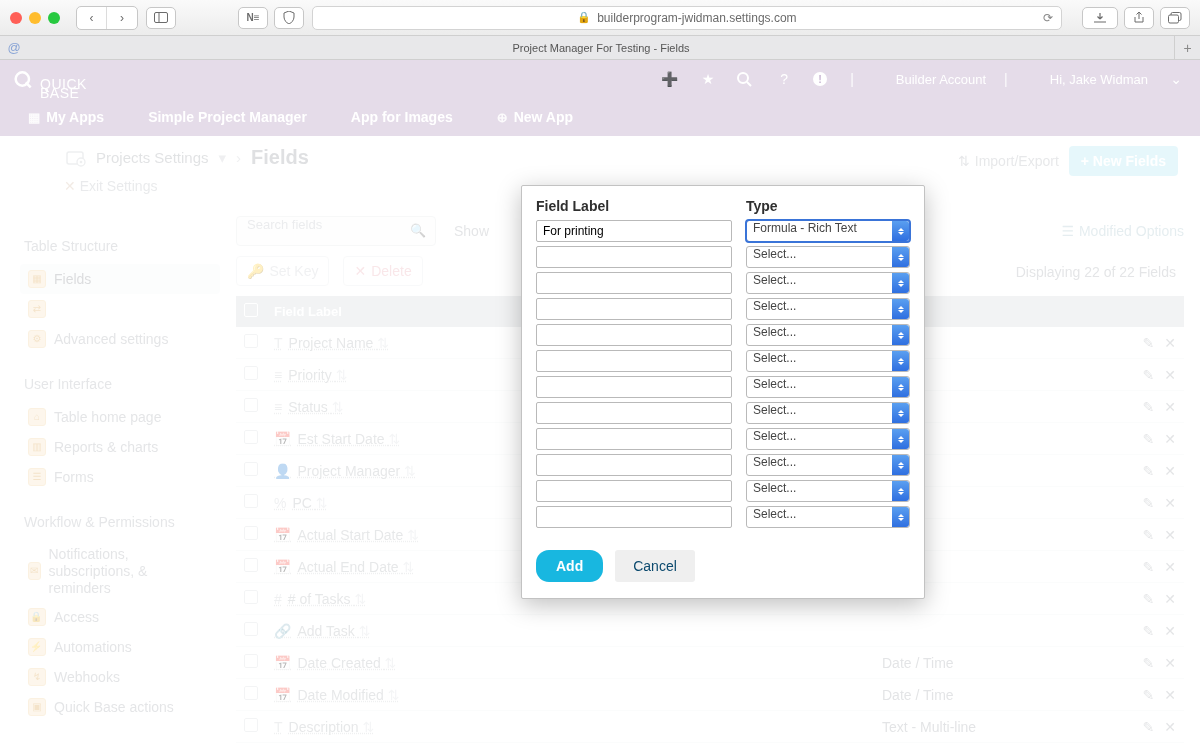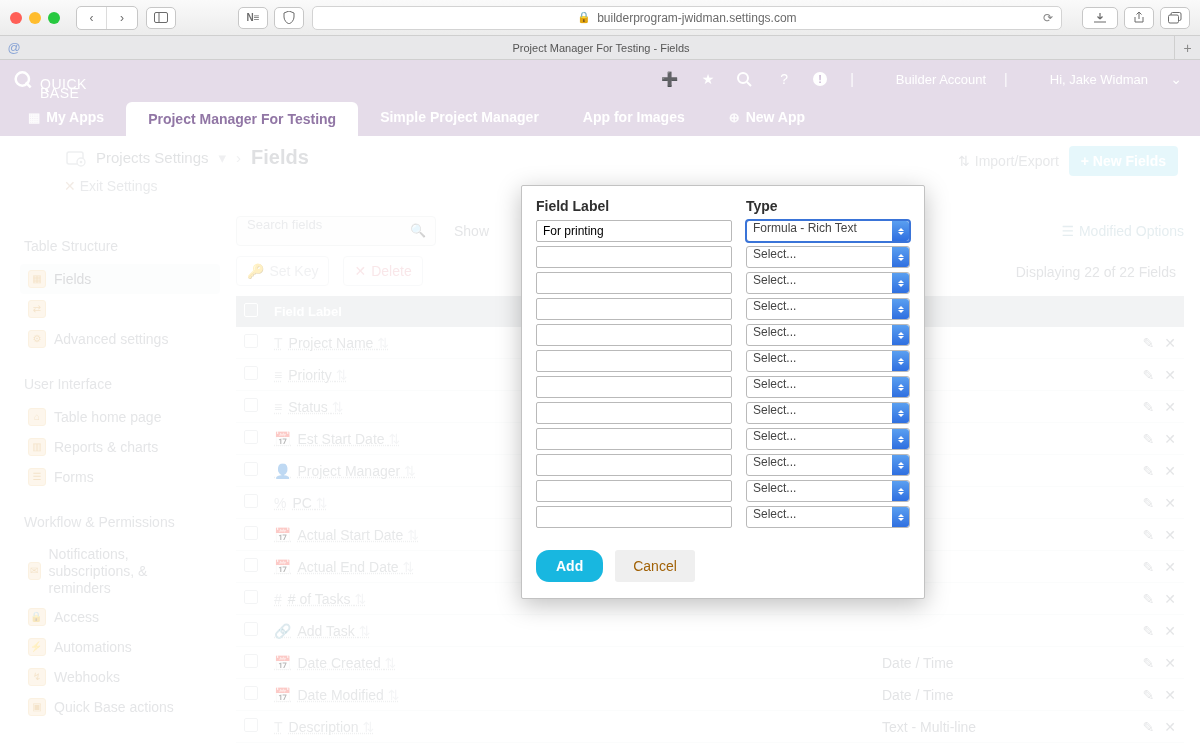--- a/index.html
+++ b/index.html
@@ -100,21 +100,21 @@
   .inp{height:22px;border:1px solid #b9b9b9;border-radius:2px;padding:0 6px;font-size:12px;margin-bottom:4px;width:100%;}
   .sel{height:22px;border:1px solid #b9b9b9;border-radius:3px;font-size:12px;margin-bottom:4px;width:100%;padding:0 20px 0 6px;background:#fff;position:relative;appearance:none;-webkit-appearance:none;color:#444;}
   .sel-wrap{position:relative;margin-bottom:4px;}
   .sel-wrap .caret{position:absolute;right:1px;top:1px;width:17px;height:20px;background:linear-gradient(#5a9ff0,#2f6fe0);border-radius:0 3px 3px 0;display:flex;flex-direction:column;align-items:center;justify-content:center;gap:1px;pointer-events:none;}
   .sel-wrap .caret::before,.sel-wrap .caret::after{content:"";width:0;height:0;border-left:3px solid transparent;border-right:3px solid transparent;}
   .sel-wrap .caret::before{border-bottom:3px solid #fff;}
   .sel-wrap .caret::after{border-top:3px solid #fff;}
   .sel-wrap.focus .sel{outline:2px solid #3a74d8;outline-offset:-1px;}
   .modal-actions{display:flex;gap:12px;margin-top:18px;}
   .btn-add{background:var(--blue);color:#fff;border:none;padding:8px 20px;border-radius:13px;font-size:14px;font-weight:600;cursor:pointer;}
-  .btn-cancel{background:#efefef;color:#a16207;border:none;padding:8px 18px;border-radius:3px;font-size:14px;cursor:pointer;}
+  .btn-cancel{background:#efefef;color:#0c4a6e;border:none;padding:8px 18px;border-radius:3px;font-size:14px;cursor:pointer;}
   svg{display:block;}
 </style>
 </head>
 <body>
 
 <div class="chrome">
   <div class="traffic">
     <div class="dot red"></div>
     <div class="dot yellow"></div>
     <div class="dot green"></div>
@@ -197,23 +197,20 @@
     <span class="sep">|</span>
     <span class="greet">Hi, Jake Widman</span>
     <span class="icon-btn">⌄</span>
   </div>
 </div>
 
 <div class="apptabs">
   <div class="apptab dim">
     <span class="ico">▦</span>
     <span>My Apps</span>
-  </div>
-  <div class="apptab active">
-    <span>Project Manager For Testing</span>
   </div>
   <div class="apptab dim">
     <span>Simple Project Manager</span>
   </div>
   <div class="apptab dim">
     <span>App for Images</span>
   </div>
   <div class="apptab dim">
     <span class="ico">⊕</span>
     <span>New App</span>

